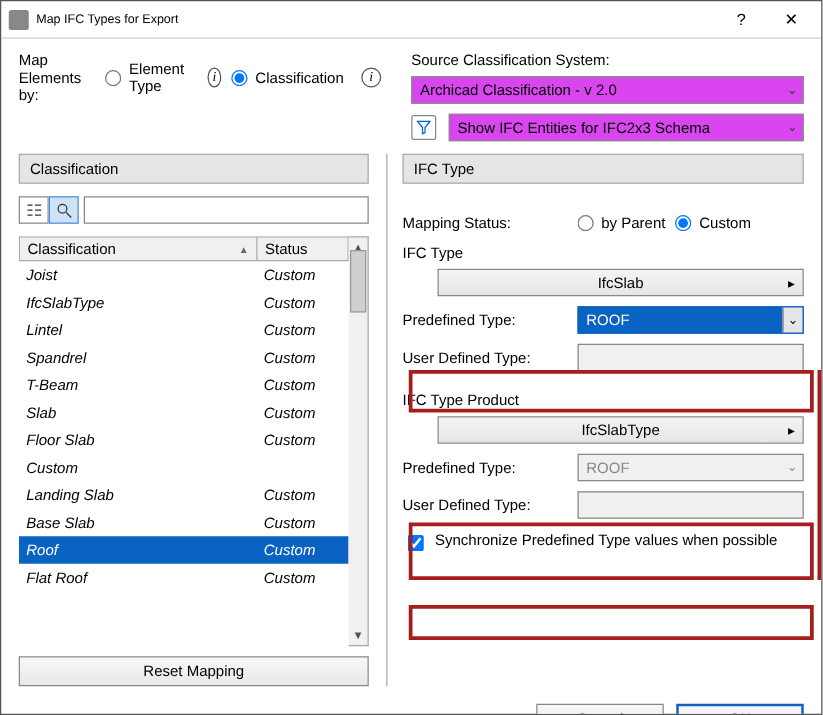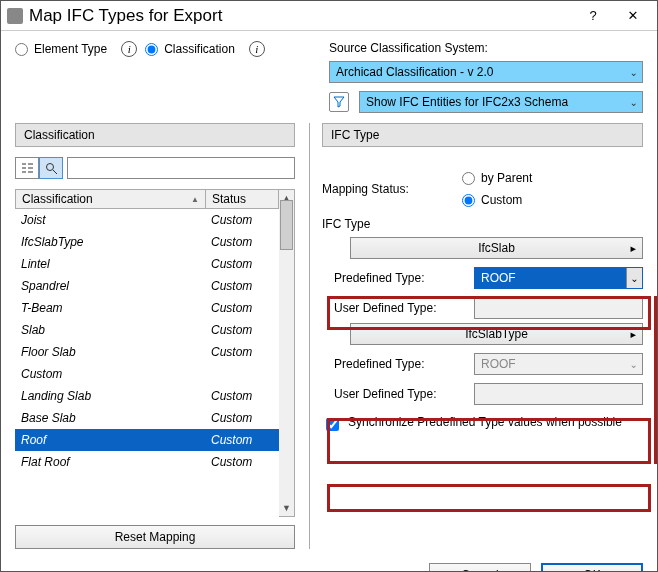--- a/index.html
+++ b/index.html
@@ -15,21 +15,21 @@
     position:relative;
   }
   
   .titlebar {
     height:30px;
     border-bottom:1px solid #ccc;
     display:flex; align-items:center;
     padding:0 4px 0 6px;
   }
   .titlebar .app-icon { width:16px; height:16px; background:#888; margin-right:6px; border-radius:2px;}
-  .titlebar .title { flex:1; font-size:17px; }
+  .titlebar .title { flex:1; font-size:10px; }
   .titlebar .tb-btn { width:40px; height:30px; display:flex; align-items:center; justify-content:center; font-size:13px; }
   
   .top-area {
     padding:10px 14px 6px 14px;
     display:flex;
     gap:24px;
   }
   .map-by { width:290px; }
   .map-by-row { display:flex; align-items:center; margin-bottom:6px;}
   .map-by-label { width:120px; }
@@ -39,21 +39,21 @@
     width:16px;height:16px;border:1px solid #555;border-radius:50%;
     display:inline-flex;align-items:center;justify-content:center;
     font-family:serif; font-style:italic; font-size:11px; margin-left:8px;
   }
   input[type=radio] { margin:0; }
   .source-area { flex:1; }
   .source-area .lbl { margin-bottom:6px; display:block;}
   .combo {
     width:100%; height:22px;
     border:1px solid #888;
-    background:#7dd3fc;
+    background:#d946ef;
     display:flex; align-items:center;
     padding:0 6px; cursor:default;
     position:relative;
   }
   .combo .arrow {
     position:absolute; right:4px; top:50%; transform:translateY(-50%);
     font-size:10px; color:#333;
     pointer-events:none;
   }
   .filter-row { display:flex; align-items:center; gap:10px; margin-top:8px;}
@@ -147,34 +147,34 @@
     border:1px solid #888;
     background:linear-gradient(#f8f8f8,#e8e8e8);
     text-align:center;
     display:flex;align-items:center;justify-content:center;
     cursor:default;
   }
   
   .right-content { padding-top:24px; }
   .status-row { display:flex; align-items:center; margin-bottom:8px;}
   .status-lbl { width:140px; }
-  .rad-col { display:flex; flex-direction:column; gap:8px;justify-content:space-between;}
+  .rad-col { display:flex; flex-direction:row; gap:8px;justify-content:space-between;}
   .section-label { margin:10px 0 6px 0;}
   .wide-btn {
     height:22px;
     background:linear-gradient(#f4f4f4,#e6e6e6);
     border:1px solid #888;
     display:flex;align-items:center;justify-content:center;
     position:relative;
     margin-left:28px;
   }
   .wide-btn .chev { position:absolute; right:6px; font-size:11px;}
   .form-row {
     display:flex; align-items:center;
-    margin:8px 0 4px 12px;
+    margin:8px 0 4px 0;
     height:22px;
   }
   .form-row .flabel { width:140px; }
   .field {
     flex:1; height:22px; border:1px solid #888; background:#fff;
     display:flex; align-items:center; padding:0 6px; position:relative;
   }
   .field.disabled { background:#f0f0f0; color:#888;}
   .field.selected-blue {
     background:#0a63c2; color:#fff; border-color:#0a63c2;
@@ -211,20 +211,21 @@
 <div class="titlebar">
   <div class="app-icon"></div>
   <div class="title">Map IFC Types for Export</div>
   <div class="tb-btn">?</div>
   <div class="tb-btn">✕</div>
 </div>
 
 <div class="top-area">
   <div class="map-by">
     <div class="map-by-row">
+      <span class="map-by-label">Map Elements by:</span>
       <div class="radio-group">
         <label class="radio-line">
           <input type="radio" name="mapby" style="">
           <span>Element Type</span>
           <span class="info-circle">i</span>
         </label>
         <label class="radio-line">
           <input type="radio" name="mapby" checked="" style="">
           <span>Classification</span>
           <span class="info-circle">i</span>
@@ -374,20 +375,21 @@
           </div>
         </div>
         <div class="form-row">
           <span class="flabel">User Defined Type:</span>
           <div class="field disabled">
             <span></span>
           </div>
         </div>
       </div>
 
+      <div class="section-label" style="margin-top:16px">IFC Type Product</div>
       <div class="wide-btn">
         <span>IfcSlabType</span>
         <span class="chev">▸</span>
       </div>
 
       <div style="position:relative">
         <div class="form-row">
           <span class="flabel">Predefined Type:</span>
           <div class="field disabled">
             <span>ROOF</span>

